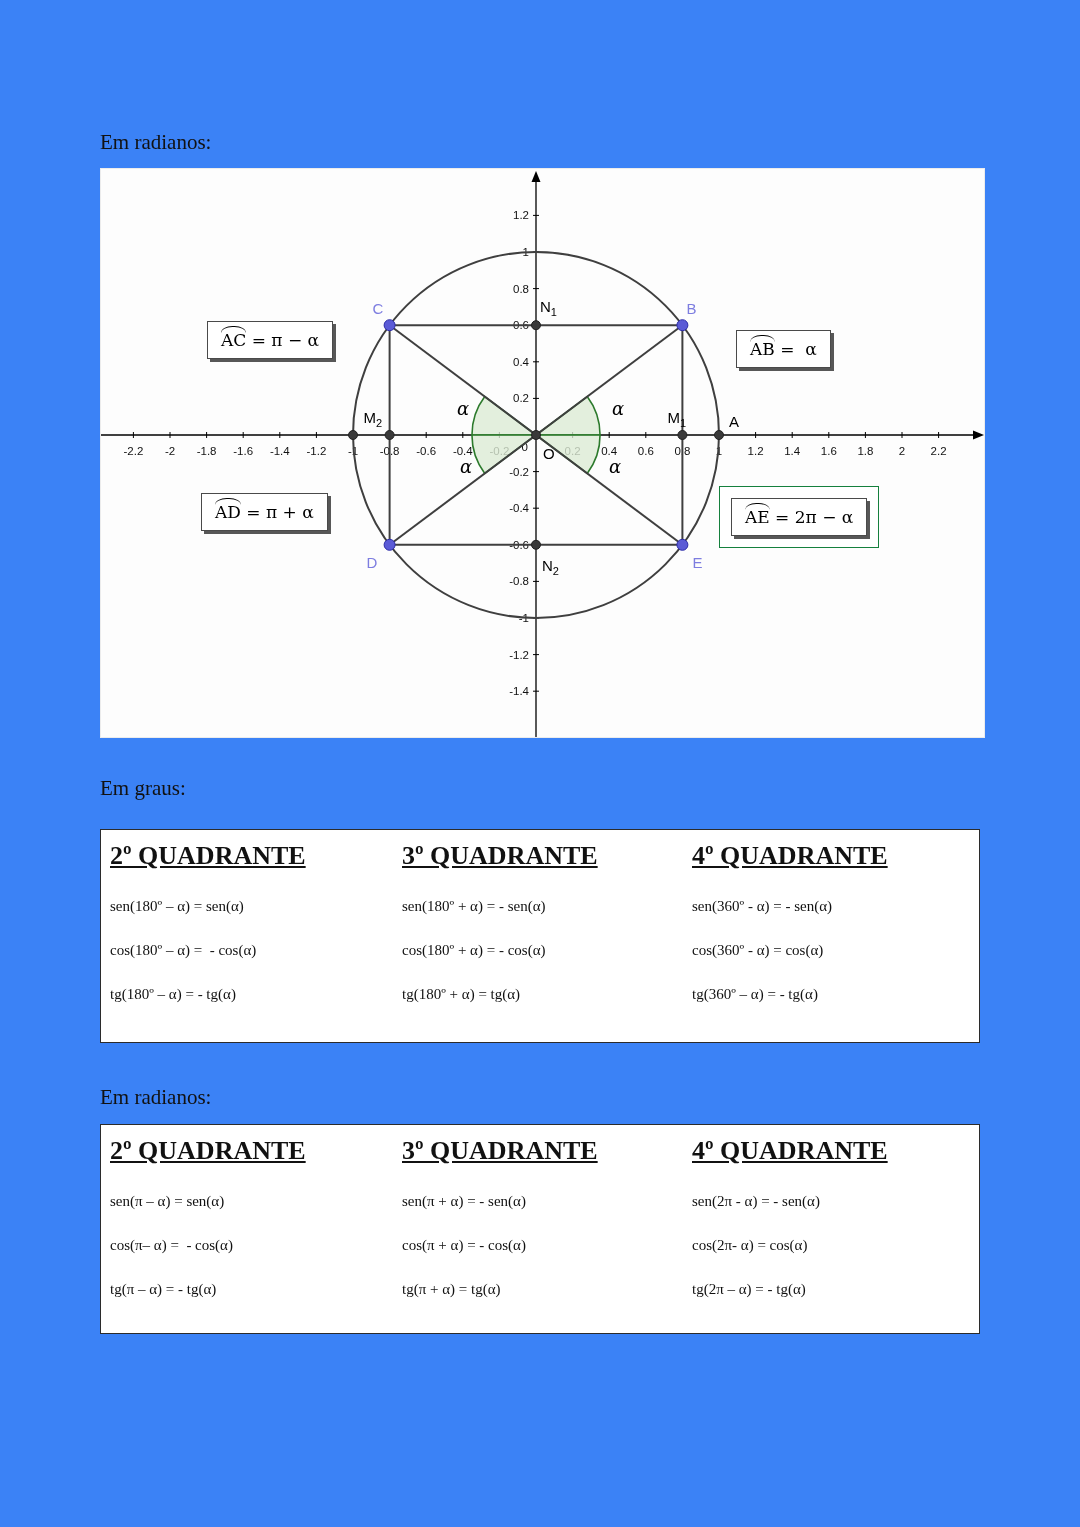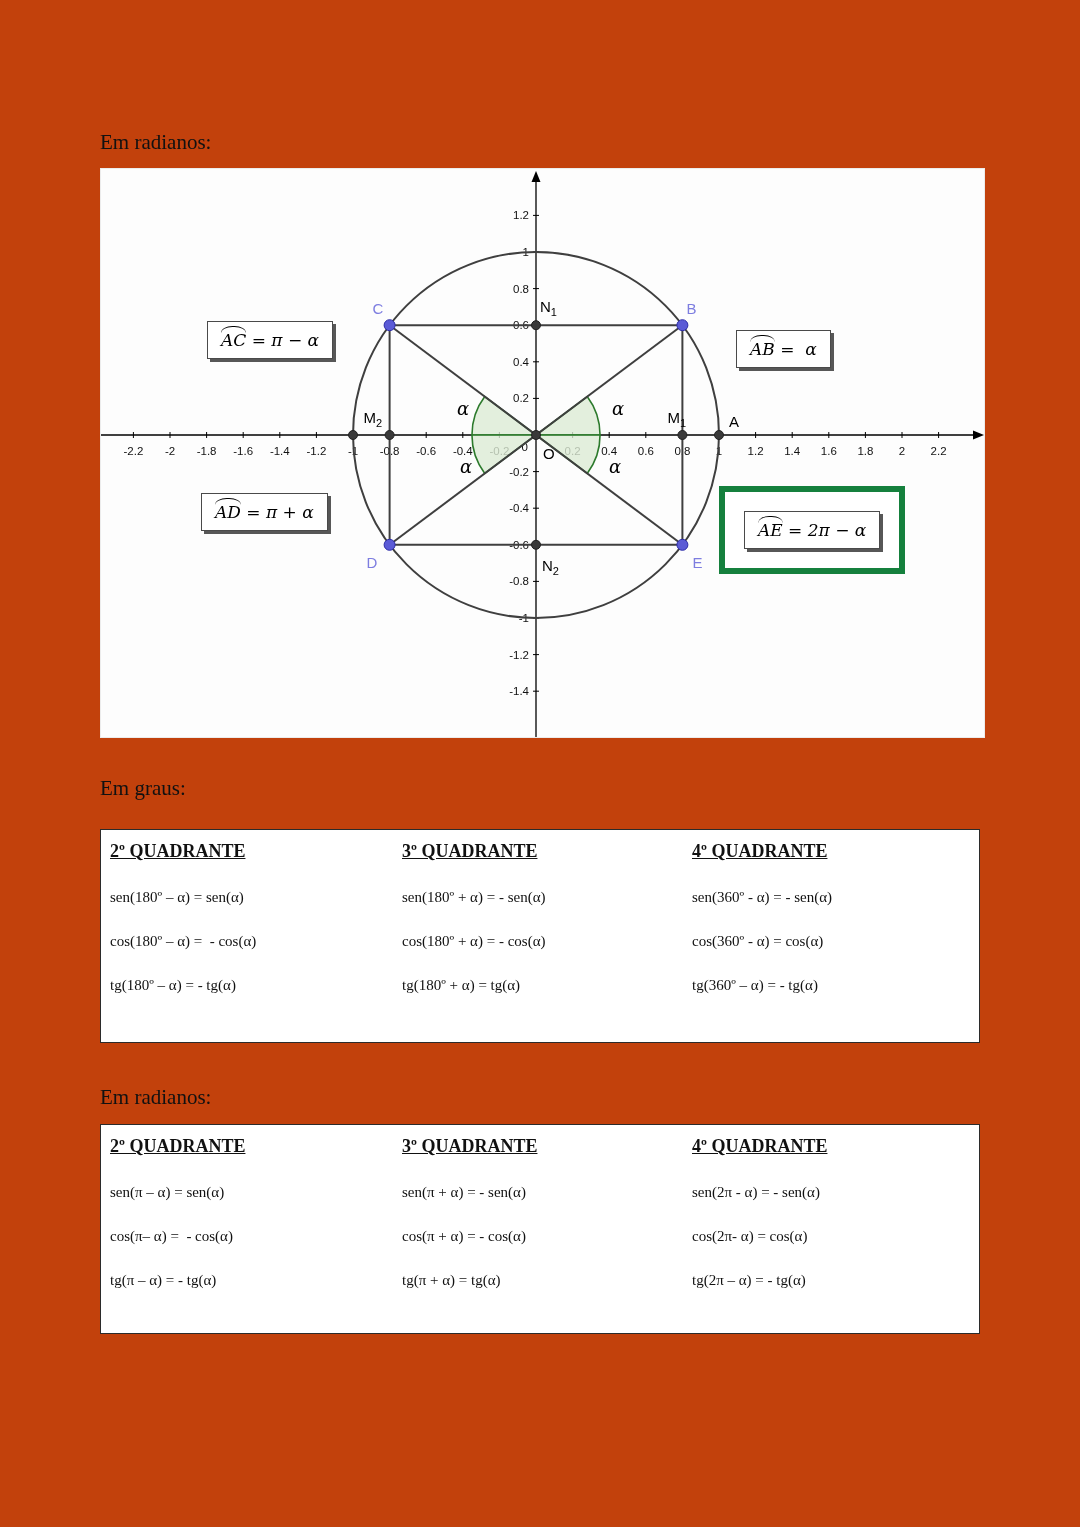--- a/index.html
+++ b/index.html
@@ -1,39 +1,39 @@
 <!DOCTYPE html>
 <html><head>
 <meta charset="utf-8">
 <style>
   html,body{margin:0;padding:0;background:#ffffff;}
-  #page{position:relative;width:1080px;height:1527px;background:#c2410c;
+  #page{position:relative;width:1080px;height:1527px;background:#3b82f6;
         font-family:"Liberation Serif",serif;color:#111;overflow:hidden;}
   .sec-title{position:absolute;left:100px;font-size:21px;color:#111;}
 
   
   #diagram{position:absolute;left:100px;top:168px;width:885px;height:570px;
            background:#fdfdfd;border:1px solid #ececec;box-sizing:border-box;}
   #diagram svg{position:absolute;left:0;top:0;}
   .ggb-box{position:absolute;background:#fff;border:1px solid #4a4a4a;
            box-shadow:3px 3px 0 rgba(45,45,45,.8);padding:8px 13px;
-           font-family:"DejaVu Serif",serif;font-style:italic;font-size:17px;
+           font-family:"DejaVu Serif",serif;font-size:17px;
            color:#000;white-space:nowrap;line-height:1.2;}
-  .ggb-box-outer{position:absolute;border:6px solid #15803d;padding:19px;background:#fff;}
+  .ggb-box-outer{position:absolute;border:1px solid #15803d;padding:11px;background:#fff;}
   .ggb-box-outer .ggb-box{position:static;display:inline-block;}
   .hat{position:relative;display:inline-block;}
   .hat::before{content:"";position:absolute;left:0;right:0;top:-4px;height:6px;
                border-top:1.6px solid #000;border-radius:100% 100% 0 0 / 220% 220% 0 0;}
 
   
   .ftable{position:absolute;left:100px;width:880px;border:1.5px solid #2b2b2b;
           box-sizing:border-box;display:grid;grid-template-columns:292px 290px 290px;
           background:#fff;}
   .fcol{padding:11px 0 26px 9px;}
-  .fhead{font-size:18px;font-weight:bold;text-decoration:underline;color:#111;}
+  .fhead{font-size:26px;font-weight:bold;text-decoration:underline;color:#111;}
   .frow{font-size:15px;margin-top:27px;color:#111;white-space:nowrap;}
 </style>
 </head>
 <body>
 
 <div id="page">
   <div class="sec-title" style="top:130px">Em radianos:</div>
 
   <div id="diagram">
       <svg width="885" height="570" viewBox="0 0 885 570">

